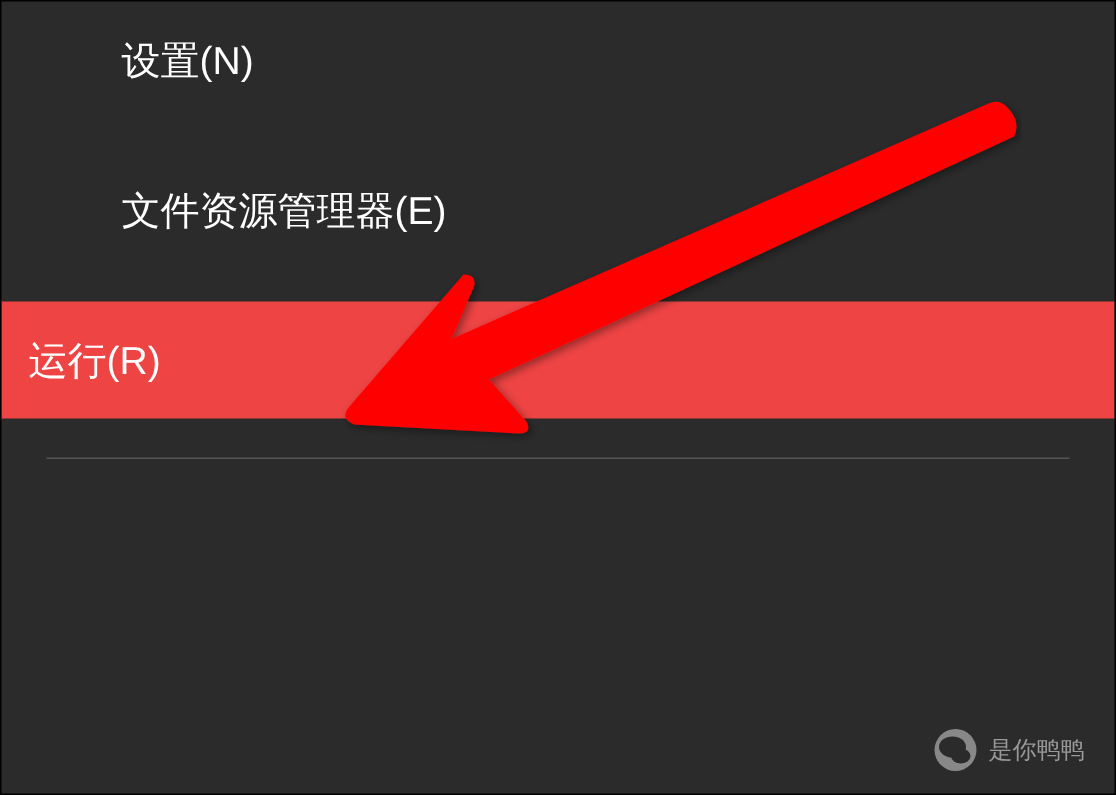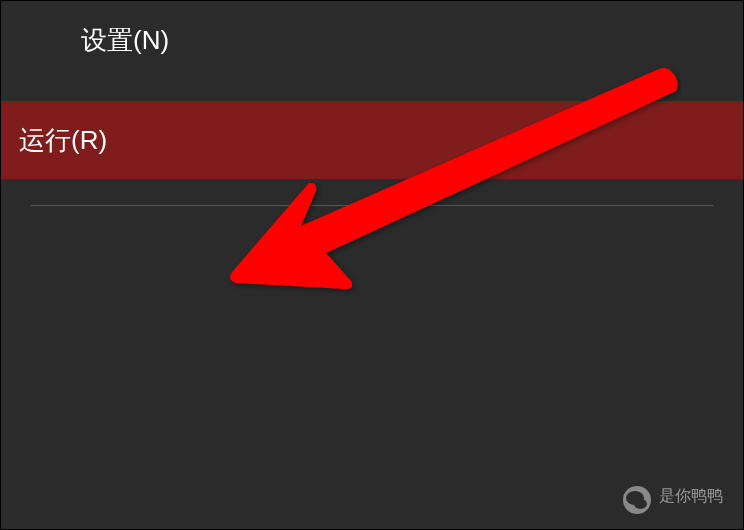--- a/index.html
+++ b/index.html
@@ -27,21 +27,21 @@
       padding: 0 80px;
       height: 78px;
       display: flex;
       align-items: center;
       color: #fff;
       font-size: 26px;
       cursor: pointer;
       position: relative;
     }
     .menu-item.highlighted {
-      background: #7f1d1d;
+      background: #ef4444;
       padding-left: 18px;
     }
     .separator {
       height: 1px;
       background: #555;
       margin: 4px 30px;
     }
     .chevron {
       position: absolute;
       right: 40px;
@@ -55,20 +55,21 @@
       width: 460px;
       height: 240px;
       pointer-events: none;
       z-index: 10;
     }
     .watermark {
       position: absolute;
       bottom: 15px;
       right: 20px;
       display: flex;
+      align-items: center;
       gap: 8px;
       color: #999;
       font-size: 16px;
     }
     .wechat-icon {
       width: 28px;
       height: 28px;
       background: #888;
       border-radius: 50%;
       display: flex;
@@ -97,20 +98,23 @@
       right: 4px;
     }
   </style>
 </head>
 <body>
 
 <div class="menu">
   <div class="menu-item">
     <span>设置(N)</span>
   </div>
+  <div class="menu-item">
+    <span>文件资源管理器(E)</span>
+  </div>
   <div class="menu-item highlighted">
     <span>运行(R)</span>
   </div>
   <div class="separator"></div>
 </div>
 
 <svg class="arrow-overlay" viewBox="0 0 460 240">
   <defs>
     <filter id="shadow" x="-20%" y="-20%" width="140%" height="140%">
       <feDropShadow dx="2" dy="2" stdDeviation="3" flood-color="#000" flood-opacity="0.4"></feDropShadow>

